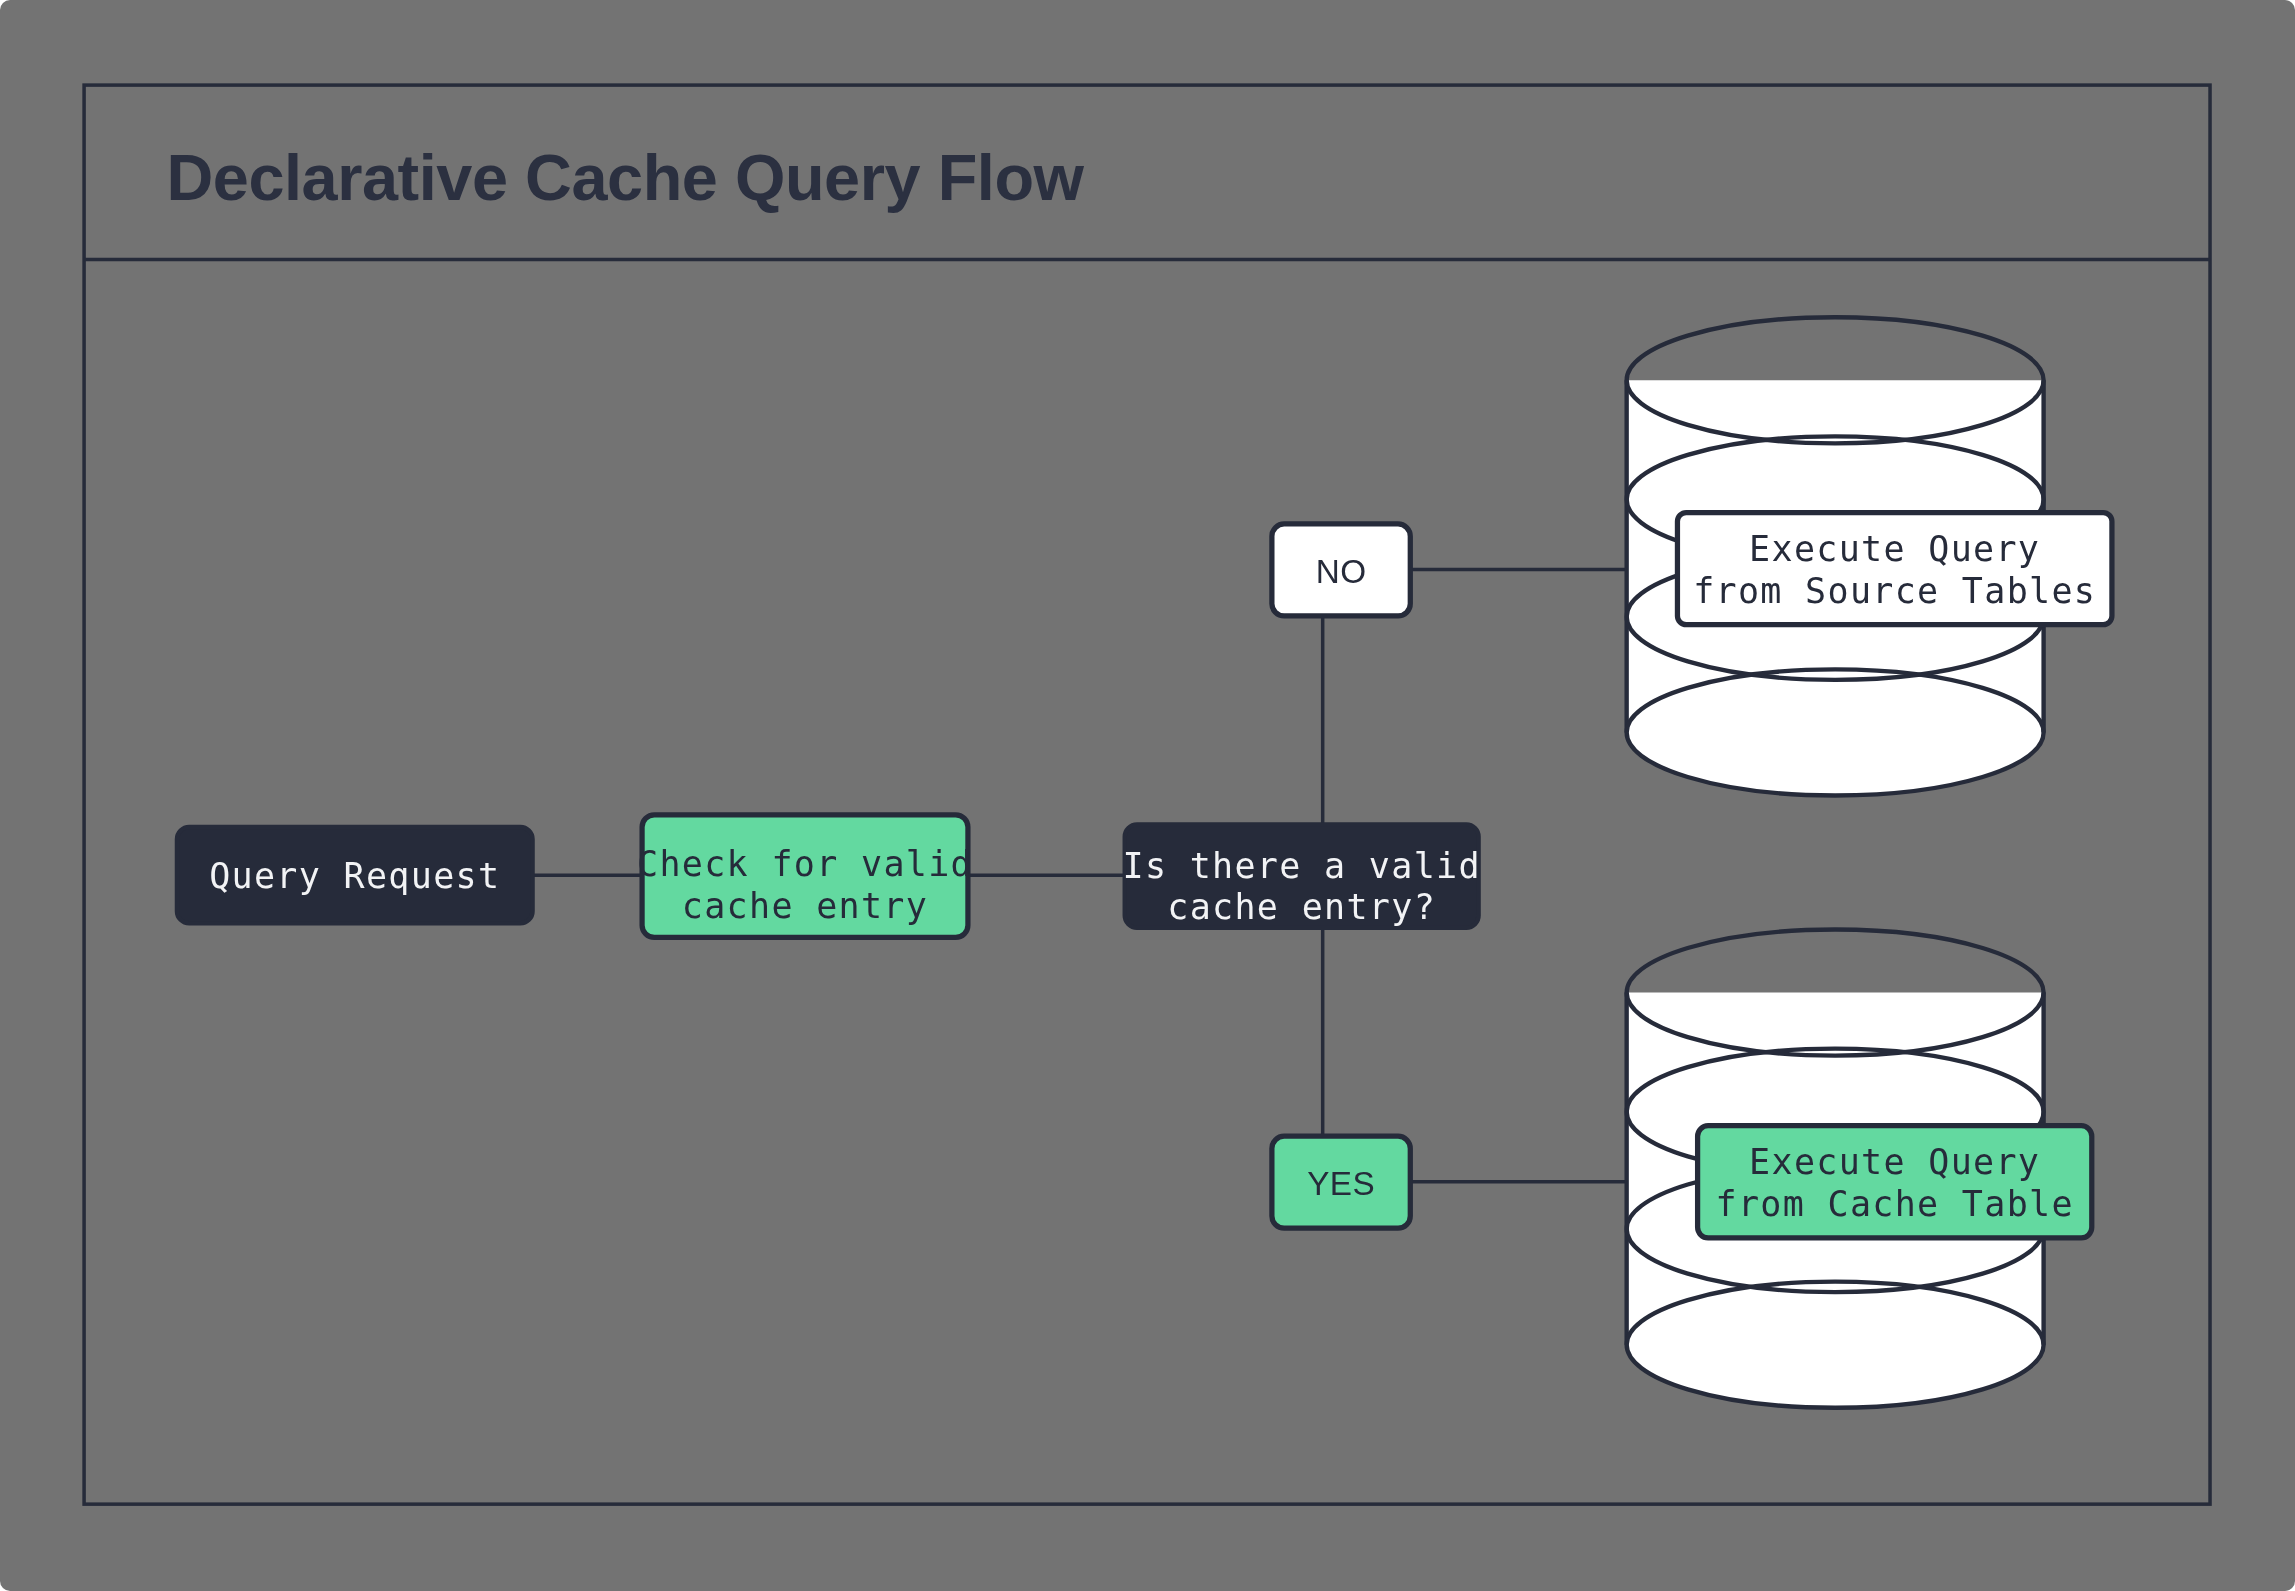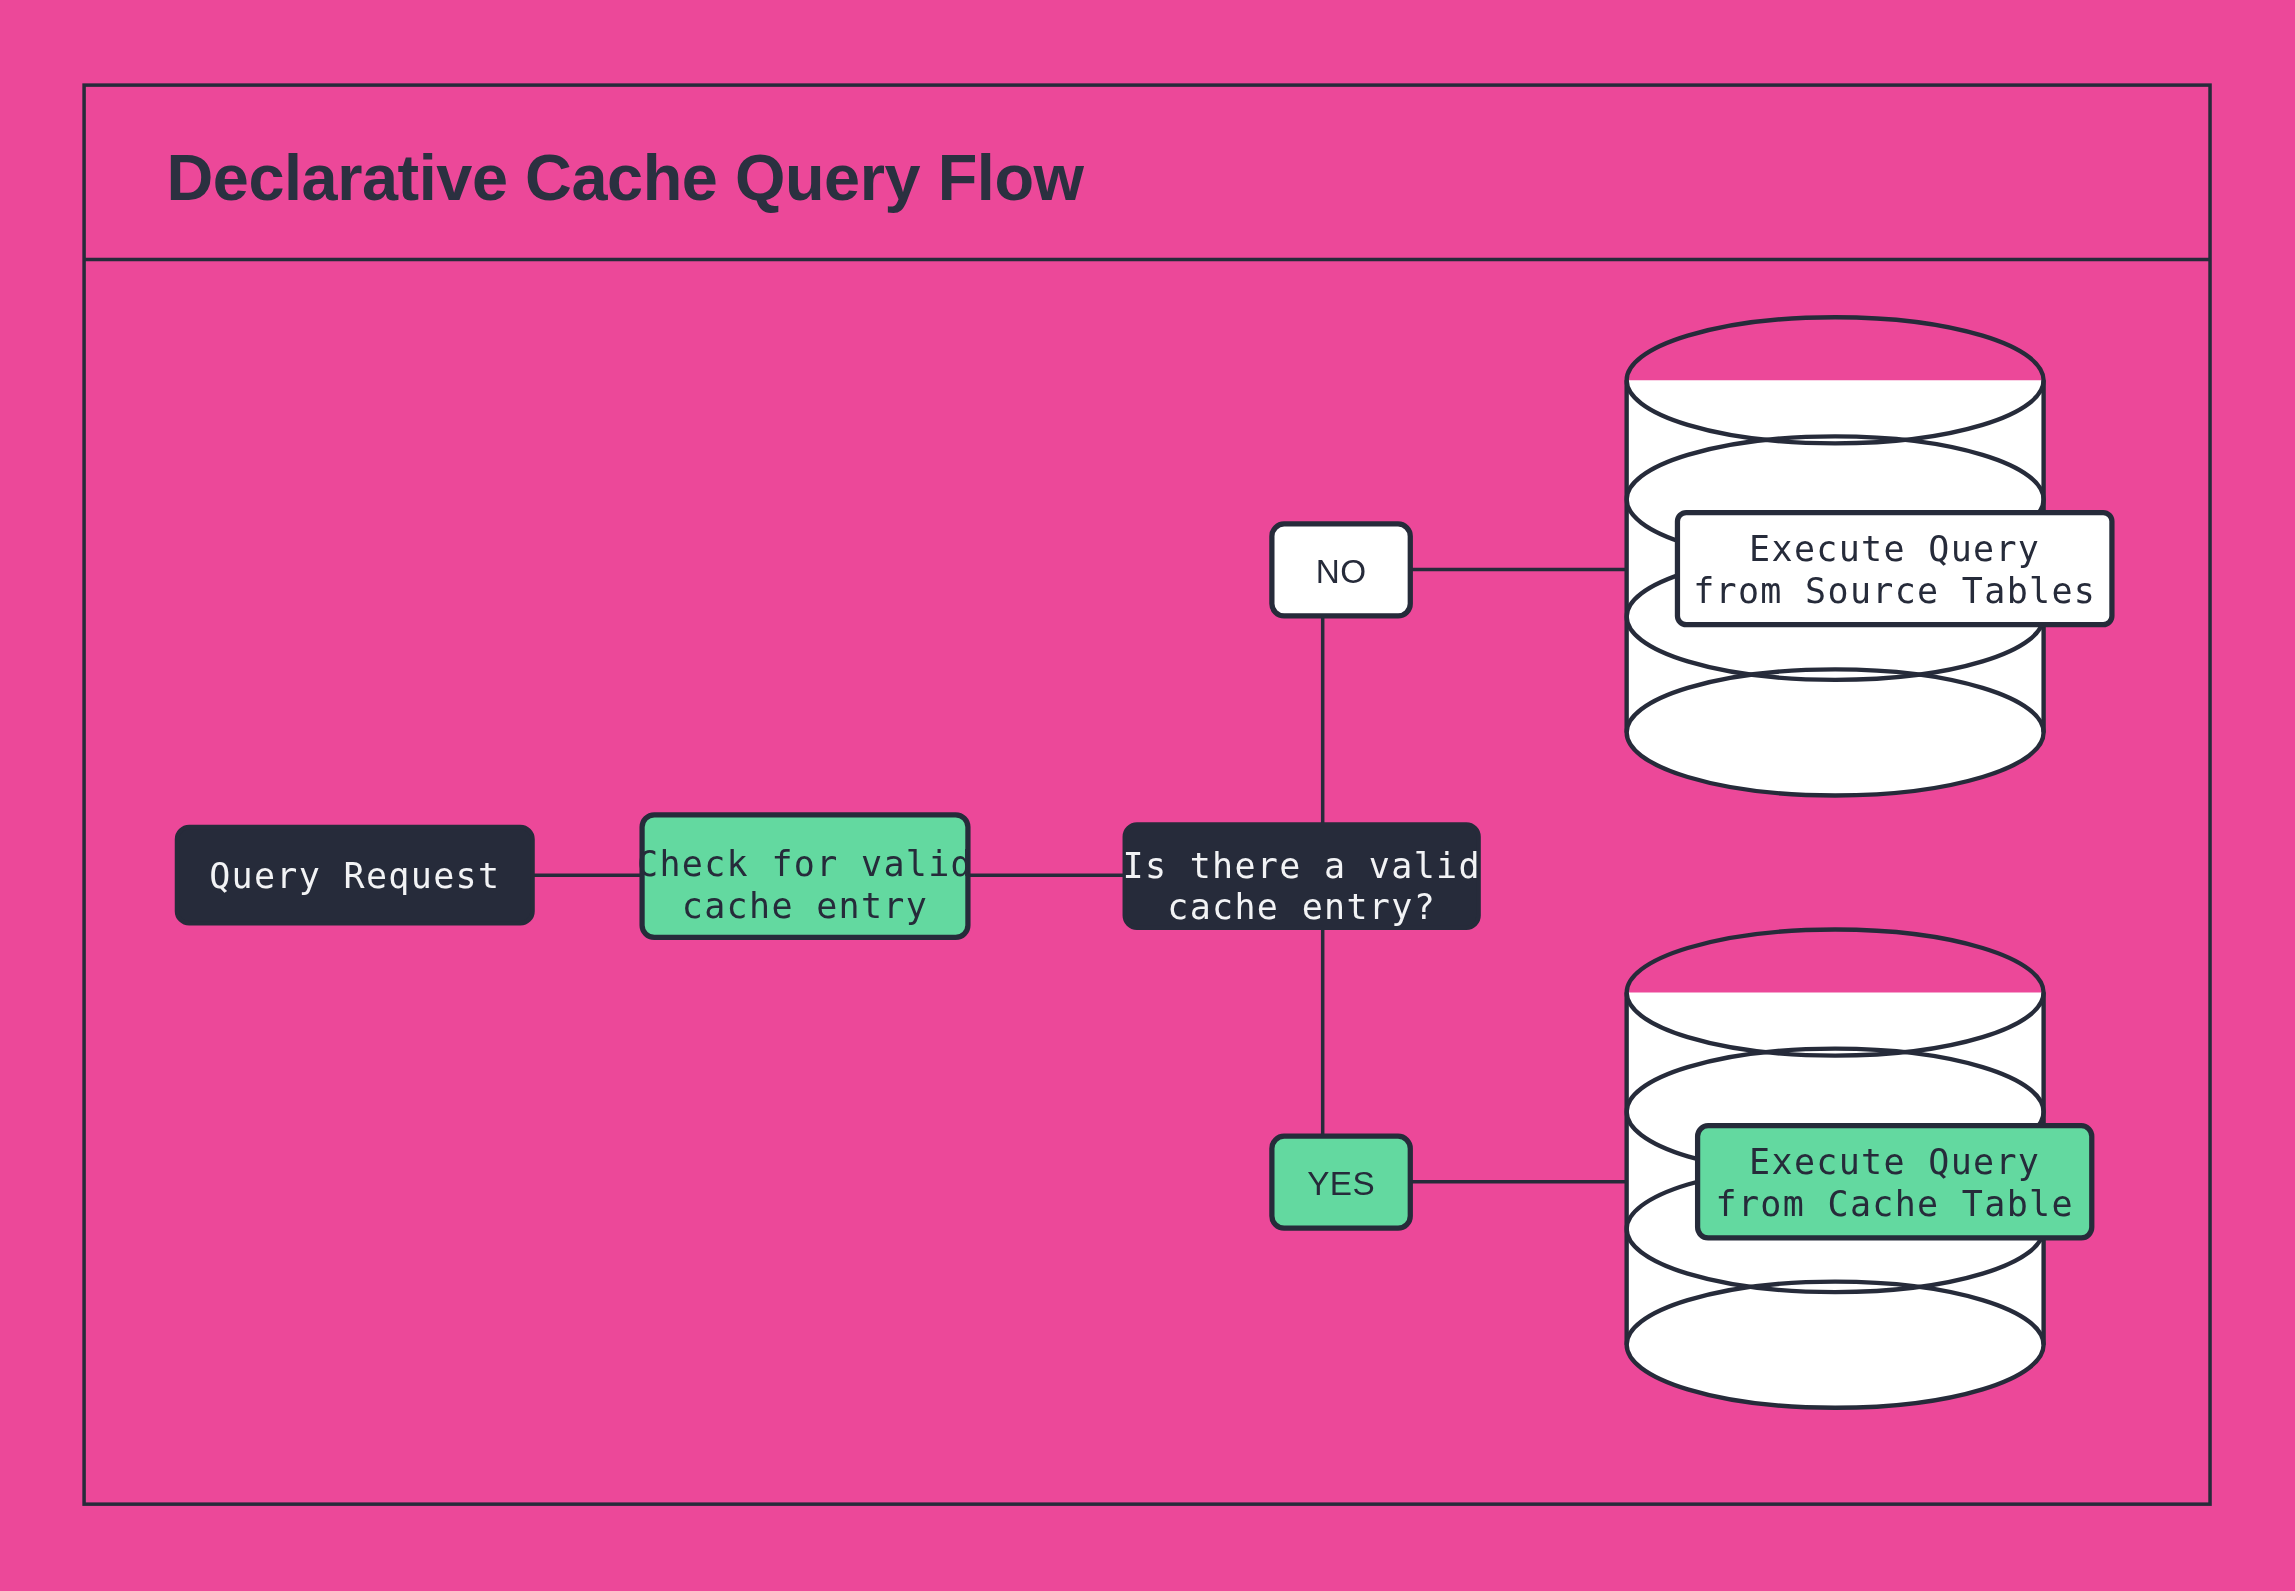--- a/index.html
+++ b/index.html
@@ -10,21 +10,22 @@
   body {
     width: 2295px;
     height: 1591px;
     font-family: "Liberation Sans", sans-serif;
     overflow: hidden;
   }
   #diagram-root {
     position: relative;
     width: 2295px;
     height: 1591px;
-    background: #ec4899;
+    background: #737373;
+    border-radius: 10px;
   }
   svg.canvas {
     position: absolute;
     inset: 0;
     width: 2295px;
     height: 1591px;
     display: block;
   }
   .frame-line {
     fill: none;

